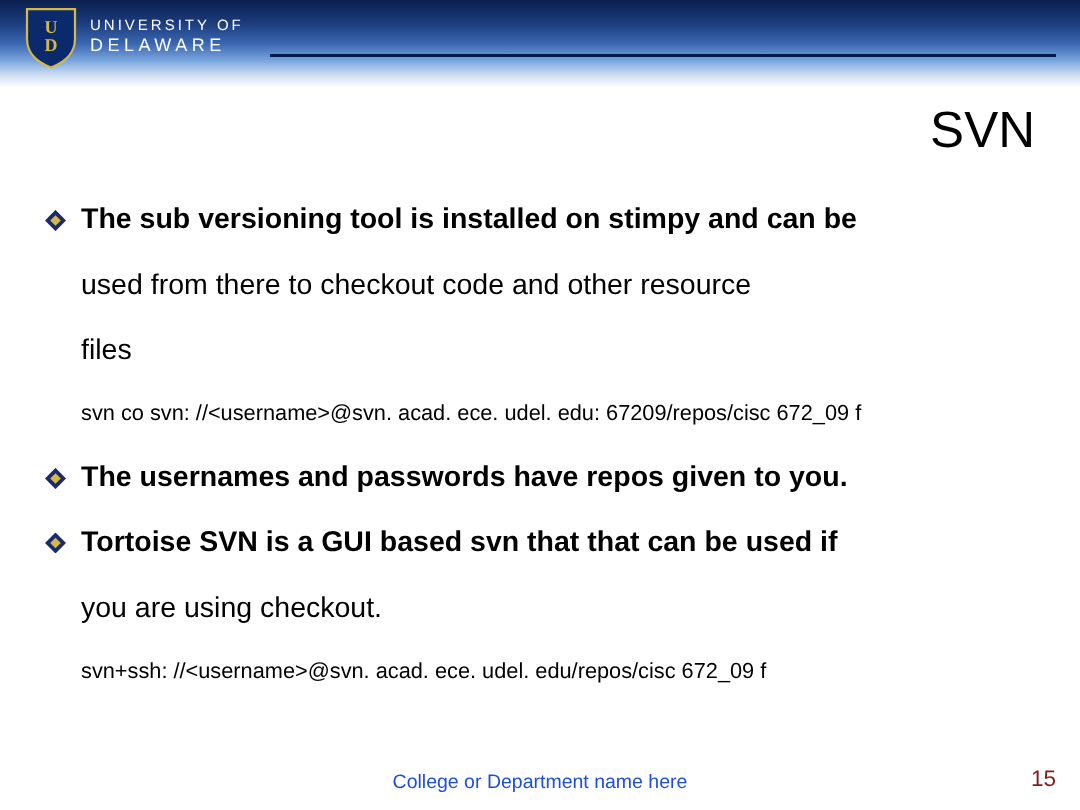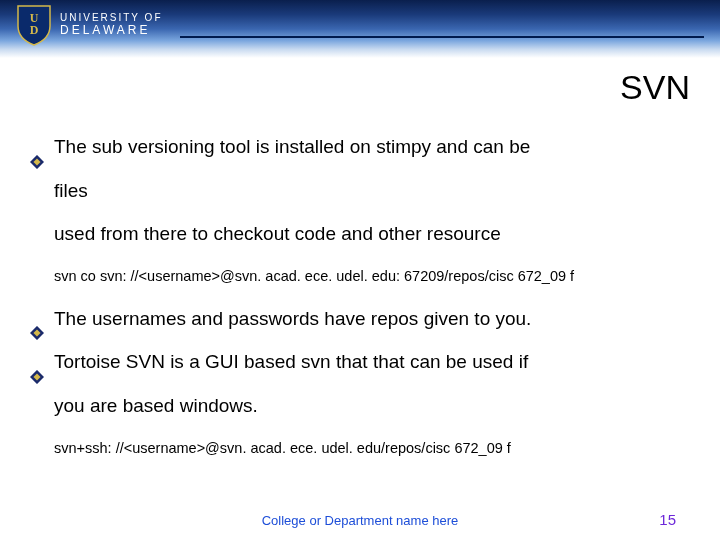--- a/index.html
+++ b/index.html
@@ -54,21 +54,22 @@
     font-weight: 400;
     margin-bottom: 18px;
   }
   .content {
     font-size: 19px;
     line-height: 2.3;
     color: #000;
   }
   .bullet-row {
     display: flex;
-    align-items: flex-end;
+    align-items: flex-start;
+    font-weight: bold;
   }
   .bullet-icon {
     width: 14px;
     height: 14px;
     flex: 0 0 14px;
     margin-top: 15px;
     margin-right: 10px;
   }
   .bullet-text { flex: 1; }
   .cont { margin-left: 24px; }
@@ -82,23 +83,23 @@
     bottom: 12px;
     left: 0;
     width: 100%;
     text-align: center;
     font-size: 13px;
     color: #1d4ed8;
   }
   .pagenum {
     position: absolute;
     bottom: 12px;
-    right: 44px;
+    right: 16px;
     font-size: 15px;
-    color: #6d28d9;
+    color: #7f1d1d;
   }
 </style>
 </head>
 <body>
 
 <div class="header">
   <div class="logo">
     <svg class="logo-shield" viewBox="0 0 36 42">
       <path d="M2 2 H34 V22 C34 32 26 38 18 41 C10 38 2 32 2 22 Z" fill="#0a2a6b" stroke="#d4b84a" stroke-width="1.5"></path>
       <text x="18" y="18" text-anchor="middle" fill="#d4b84a" font-size="12" font-family="serif" font-weight="bold">U</text>
@@ -117,39 +118,39 @@
 
   <div class="content">
 
     <div class="bullet-row">
       <svg class="bullet-icon" viewBox="0 0 14 14">
         <rect x="2" y="2" width="10" height="10" transform="rotate(45 7 7)" fill="#1a2a6b"></rect>
         <rect x="4.5" y="4.5" width="5" height="5" transform="rotate(45 7 7)" fill="#d4b84a"></rect>
       </svg>
       <div class="bullet-text">The sub versioning tool is installed on stimpy and can be</div>
     </div>
+    <div class="cont">used from there to checkout code and other resource</div>
     <div class="cont">files</div>
-    <div class="cont">used from there to checkout code and other resource</div>
     <div class="code">svn co svn: //&lt;username&gt;@svn. acad. ece. udel. edu: 67209/repos/cisc 672_09 f</div>
 
     <div class="bullet-row">
       <svg class="bullet-icon" viewBox="0 0 14 14">
         <rect x="2" y="2" width="10" height="10" transform="rotate(45 7 7)" fill="#1a2a6b"></rect>
         <rect x="4.5" y="4.5" width="5" height="5" transform="rotate(45 7 7)" fill="#d4b84a"></rect>
       </svg>
       <div class="bullet-text">The usernames and passwords have repos given to you.</div>
     </div>
 
     <div class="bullet-row">
       <svg class="bullet-icon" viewBox="0 0 14 14">
         <rect x="2" y="2" width="10" height="10" transform="rotate(45 7 7)" fill="#1a2a6b"></rect>
         <rect x="4.5" y="4.5" width="5" height="5" transform="rotate(45 7 7)" fill="#d4b84a"></rect>
       </svg>
       <div class="bullet-text">Tortoise SVN is a GUI based svn that that can be used if</div>
     </div>
-    <div class="cont">you are based windows.</div>
+    <div class="cont">you are using checkout.</div>
     <div class="code">svn+ssh: //&lt;username&gt;@svn. acad. ece. udel. edu/repos/cisc 672_09 f</div>
 
   </div>
 </div>
 
 <div class="footer">College or Department name here</div>
 <div class="pagenum">15</div>
 
 </body></html>

